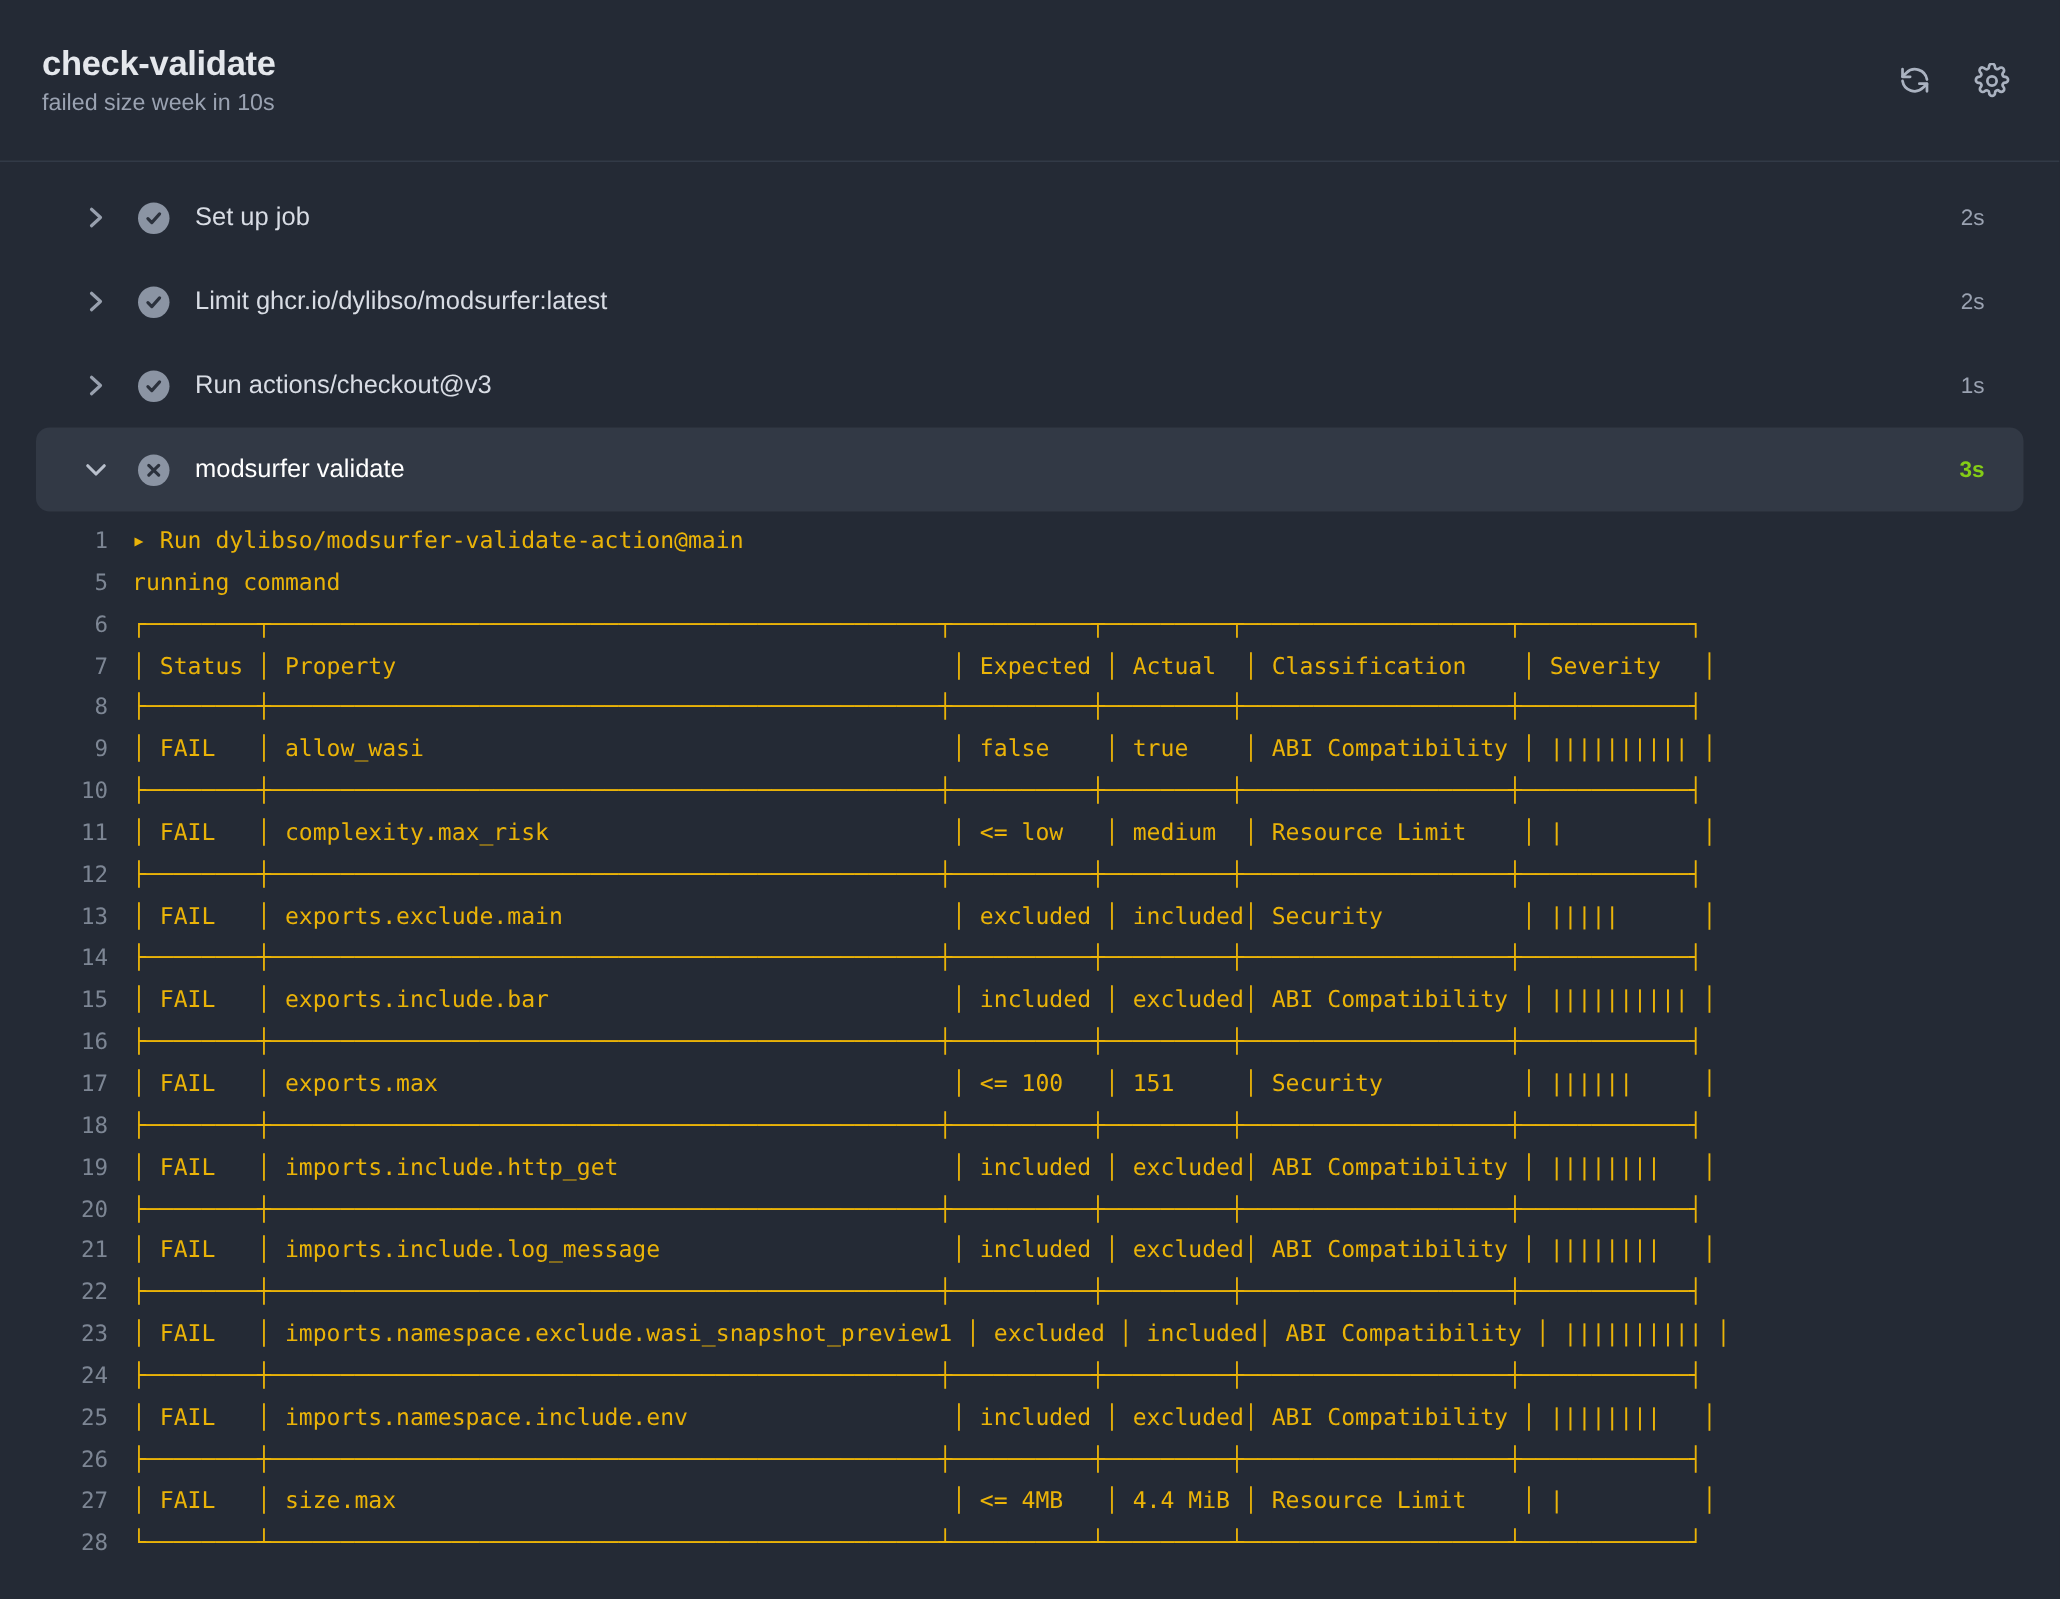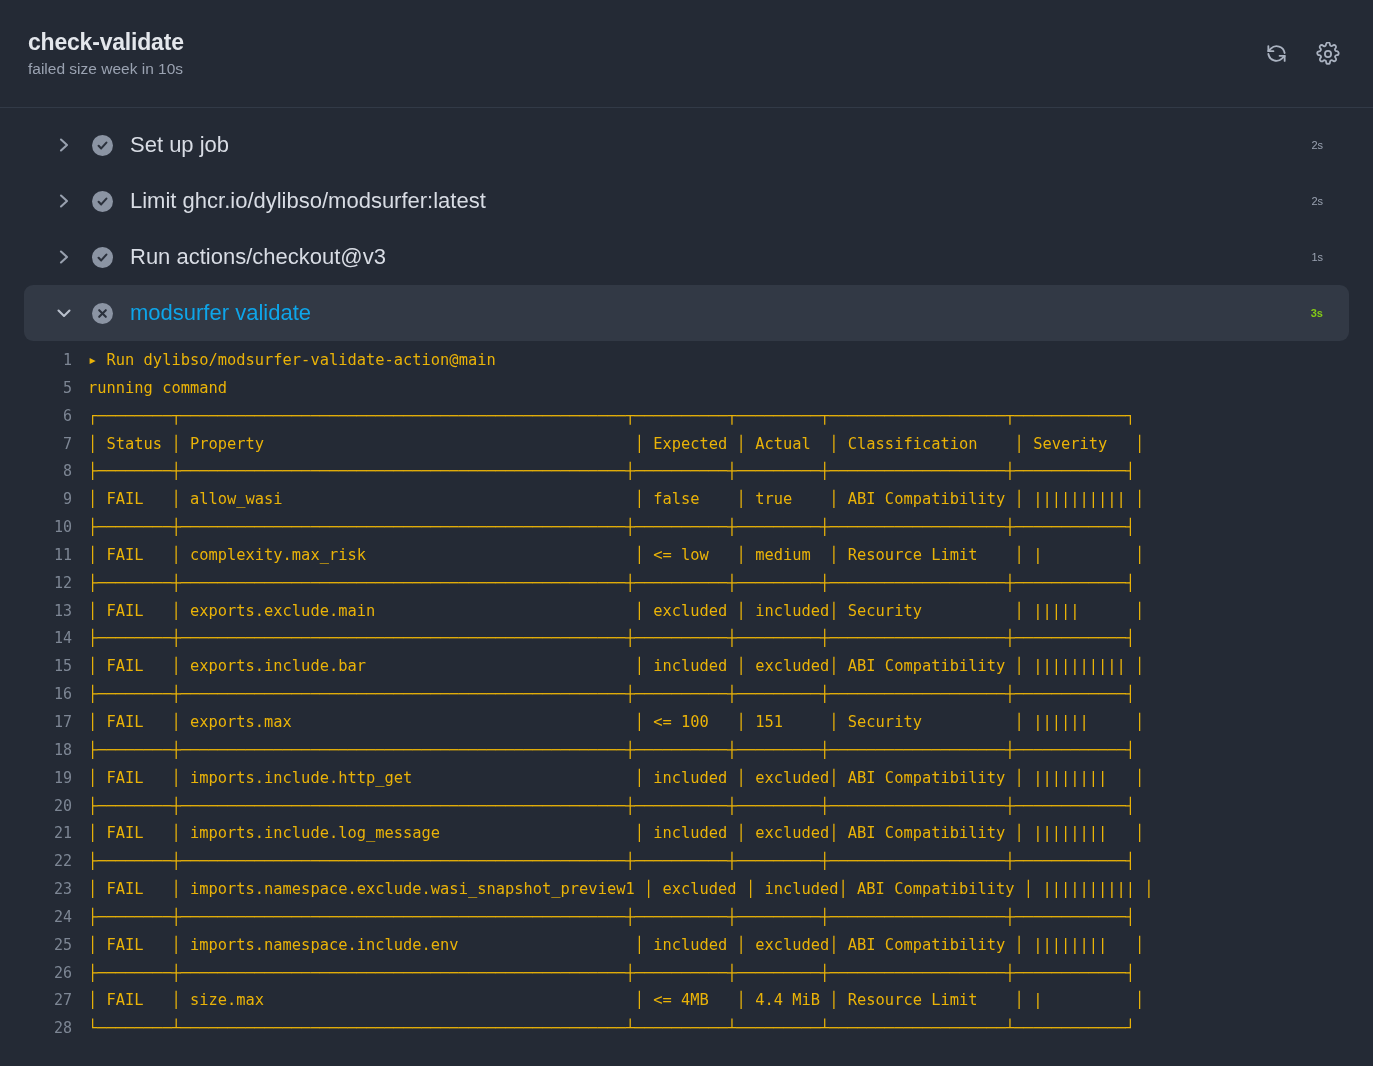--- a/index.html
+++ b/index.html
@@ -96,28 +96,28 @@
   .status-ic {
     width: 21px; height: 21px;
     border-radius: 50%;
     flex: 0 0 auto;
     display: flex; align-items: center; justify-content: center;
     margin-right: 17px;
   }
   .status-ic.ok { background: #8b94a3; }
   .status-ic.fail { background: #8b94a3; }
   .step-label {
-    font-size: 22px;
+    font-size: 17px;
     color: #d8dce4;
     white-space: nowrap;
   }
-  .step-row.expanded .step-label { color: #0ea5e9; }
+  .step-row.expanded .step-label { color: #ffffff; }
   .step-dur {
     margin-left: auto;
-    font-size: 11px;
+    font-size: 15px;
     color: #9aa2b1;
   }
   .step-row.expanded .step-dur { color: #84cc16; font-weight: bold; }
 
   
   .log {
     margin-top: 6px;
     font-family: "DejaVu Sans Mono", monospace;
     font-size: 15.4px;
     line-height: 27.85px;

